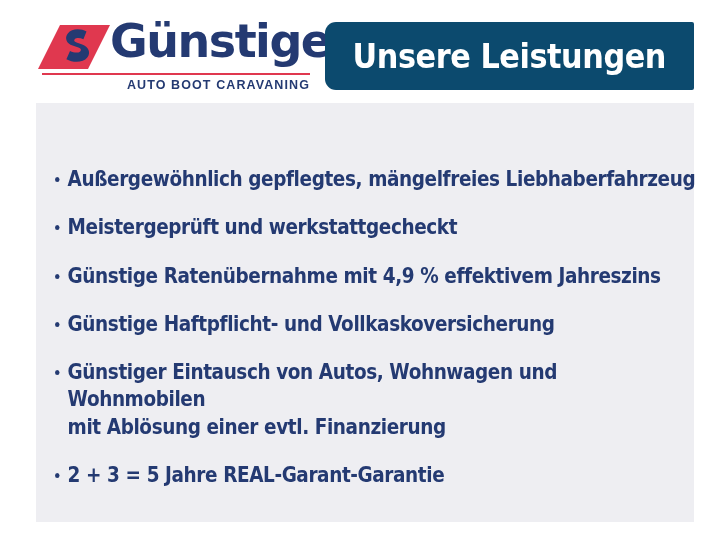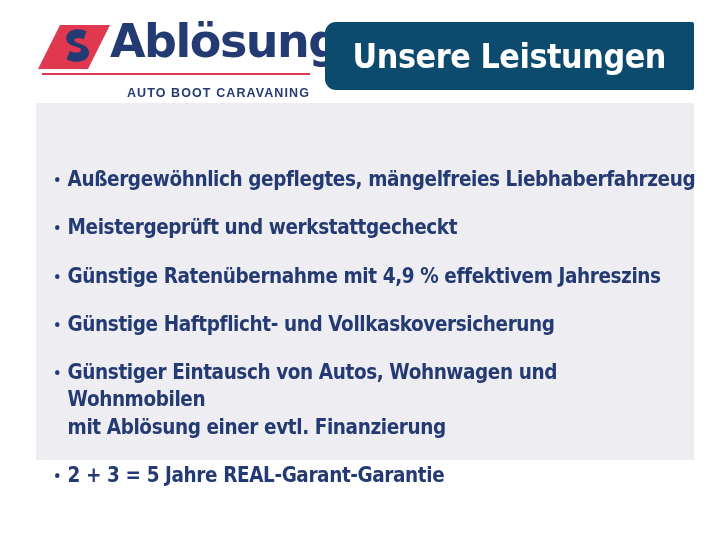--- a/index.html
+++ b/index.html
@@ -75,21 +75,20 @@
   .logo-tagline {
     position: absolute;
     right: 0px;
     top: 56px;
     font-family: "Liberation Sans", sans-serif;
     font-weight: bold;
     font-size: 12.5px;
     letter-spacing: 1.1px;
     color: #243A72;
     white-space: nowrap;
-    margin-top: 8px;
   }
 
   
   .banner {
     position: absolute;
     left: 325px;
     top: 22px;
     width: 369px;
     height: 68px;
     background: #0c4a6e;
@@ -108,21 +107,21 @@
     white-space: nowrap;
     transform: scaleX(0.92);
   }
 
   
   .panel {
     position: absolute;
     left: 36px;
     top: 103px;
     width: 658px;
-    height: 357px;
+    height: 419px;
     background: #EEEEF2;
   }
 
   .bullet-list {
     position: absolute;
     left: 19px;
     top: 63px;
     right: 8px;
     margin: 0;
     padding: 0;
@@ -169,21 +168,21 @@
     <div class="logo-block">
       <div class="logo-row">
 
         <span class="logo-mark">
           <svg width="72" height="44" viewBox="0 0 72 44" xmlns="http://www.w3.org/2000/svg">
             <polygon points="22,0 72,0 50,44 0,44" fill="#E0384F"></polygon>
             <path d="M48.5,6.5 C42.5,3.2 33.5,3.6 29.8,8.4 C26.2,13.0 28.6,18.6 34.6,20.6 L40.4,22.5 C43.1,23.4 43.6,25.1 42.2,26.4 C40.4,28.1 36.2,28.0 32.0,26.0 L28.4,34.3 C35.0,38.0 45.2,37.9 49.3,32.6 C53.2,27.6 50.4,21.6 44.2,19.5 L38.6,17.6 C36.1,16.8 35.6,15.2 36.9,14.0 C38.5,12.5 42.0,12.6 45.4,14.2 Z" fill="#243A72"></path>
           </svg>
         </span>
 
-        <span class="logo-wordmark">Ablösung</span>
+        <span class="logo-wordmark">Günstige</span>
       </div>
 
       <div class="logo-rule"></div>
 
       <div class="logo-tagline">AUTO  BOOT  CARAVANING</div>
     </div>
 
     <div class="banner">
       <span class="banner-title">Unsere Leistungen</span>
     </div>

